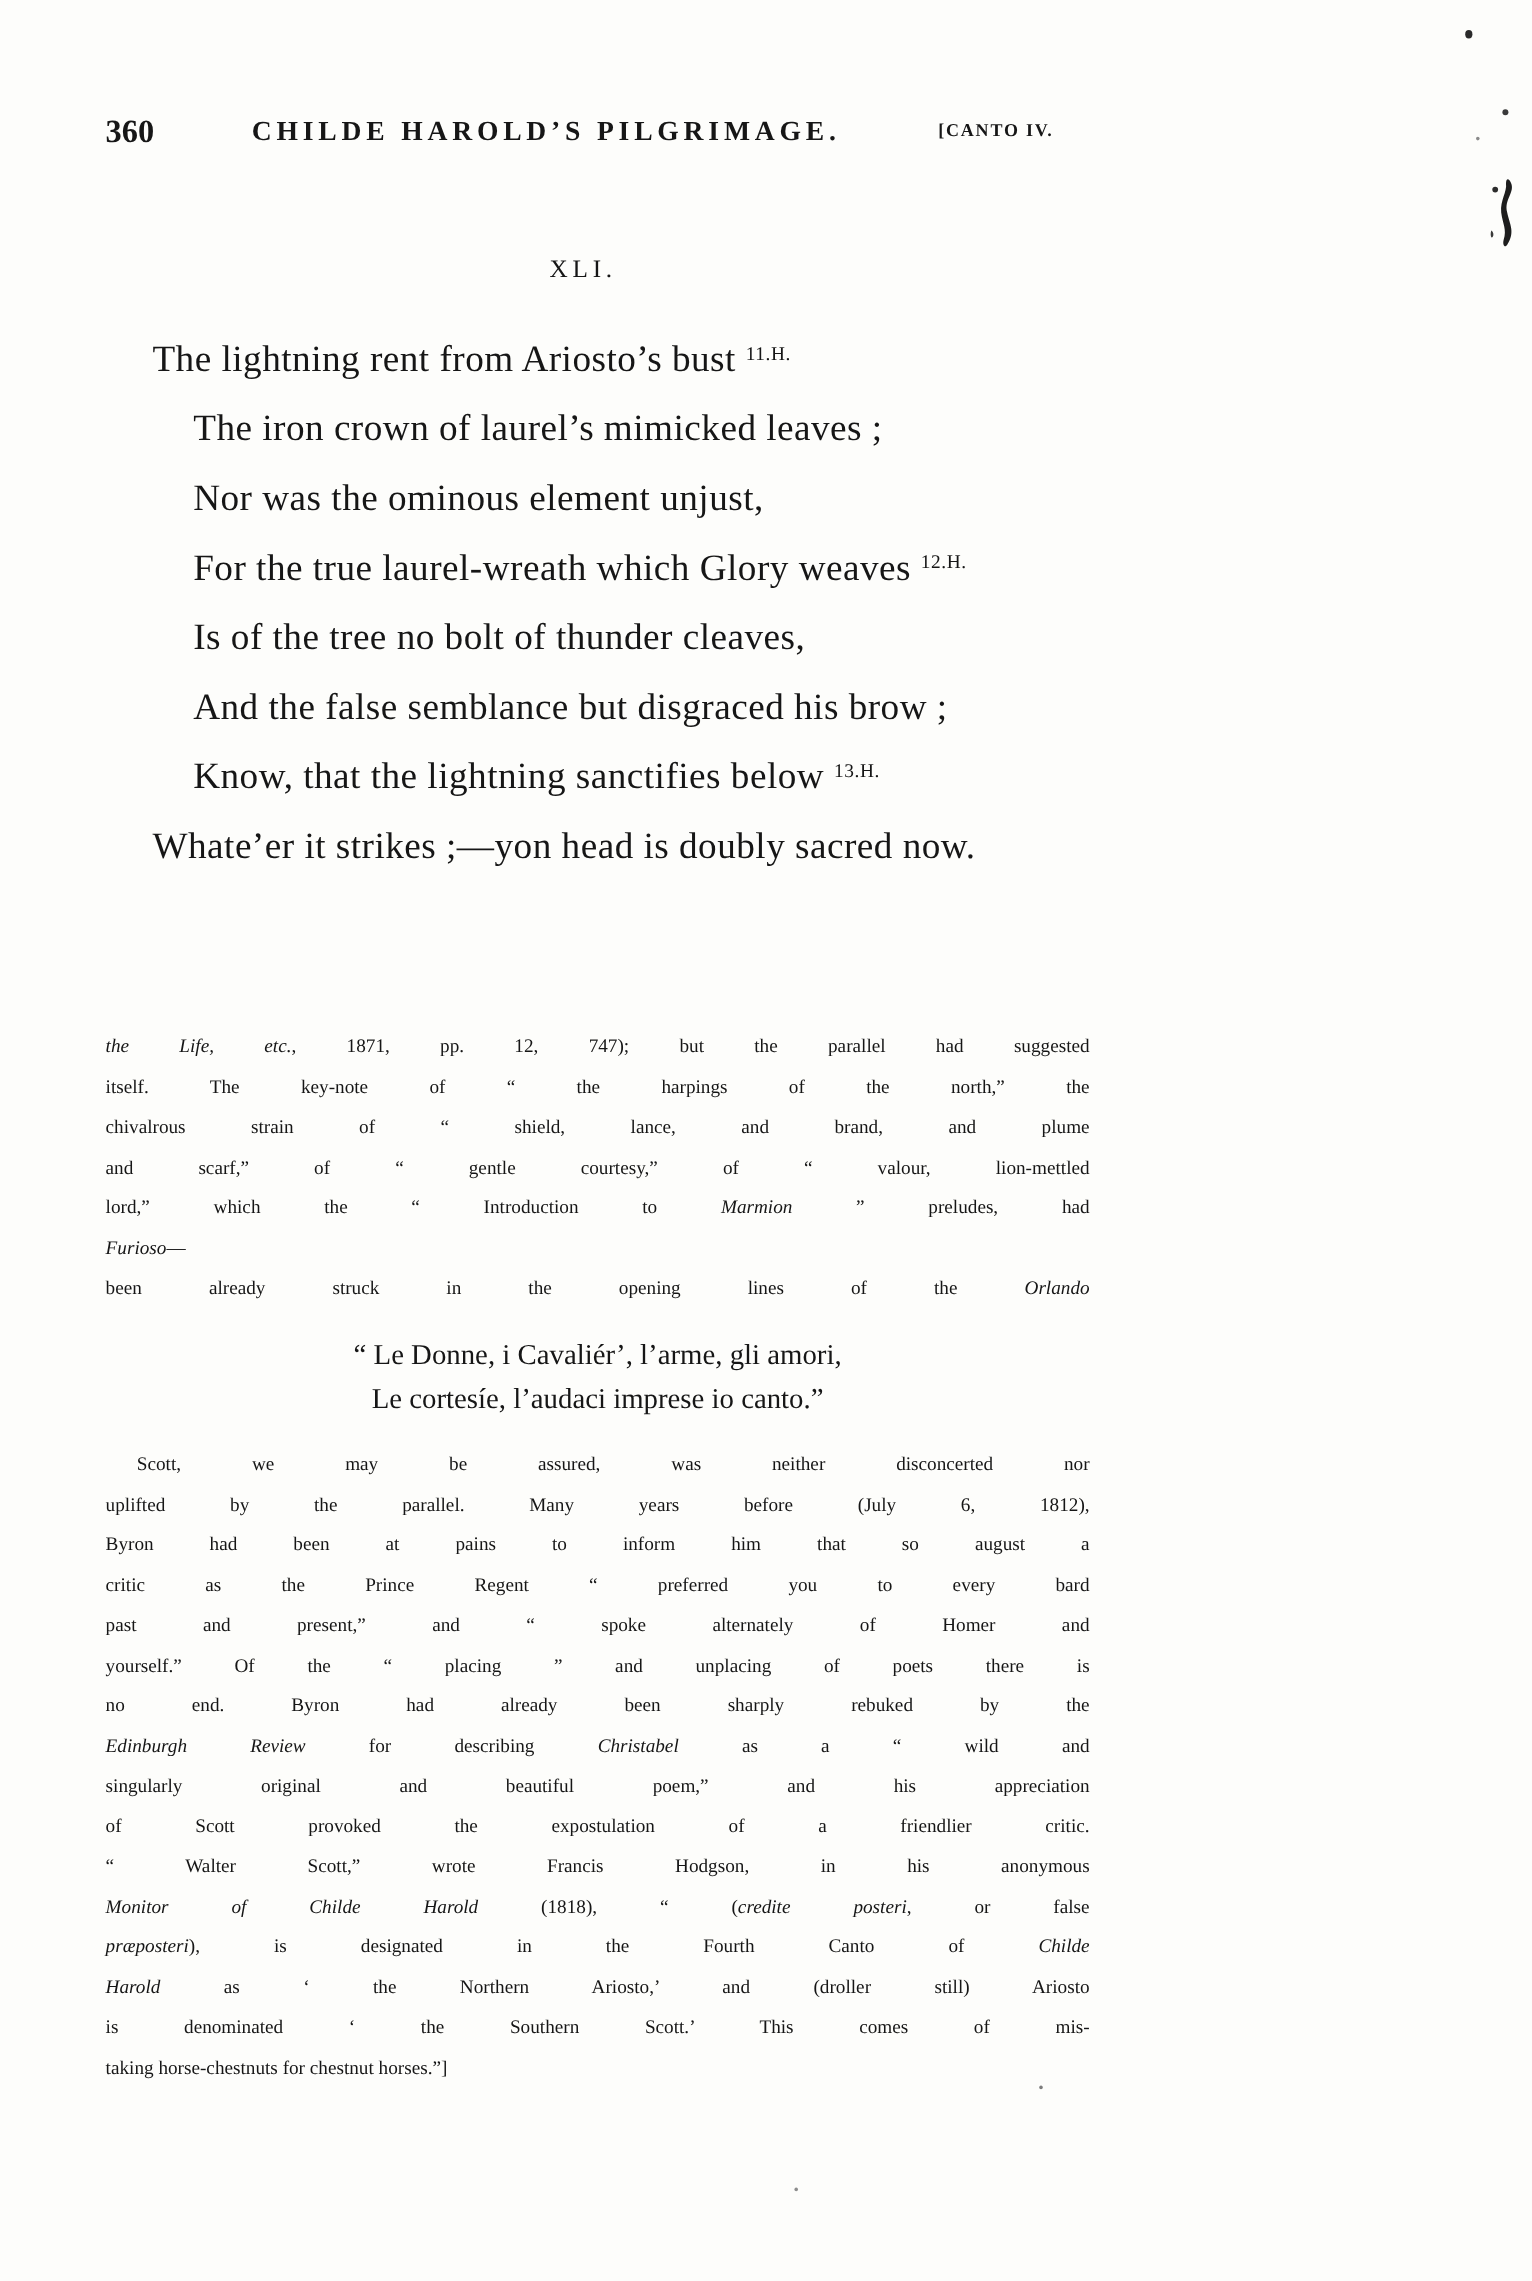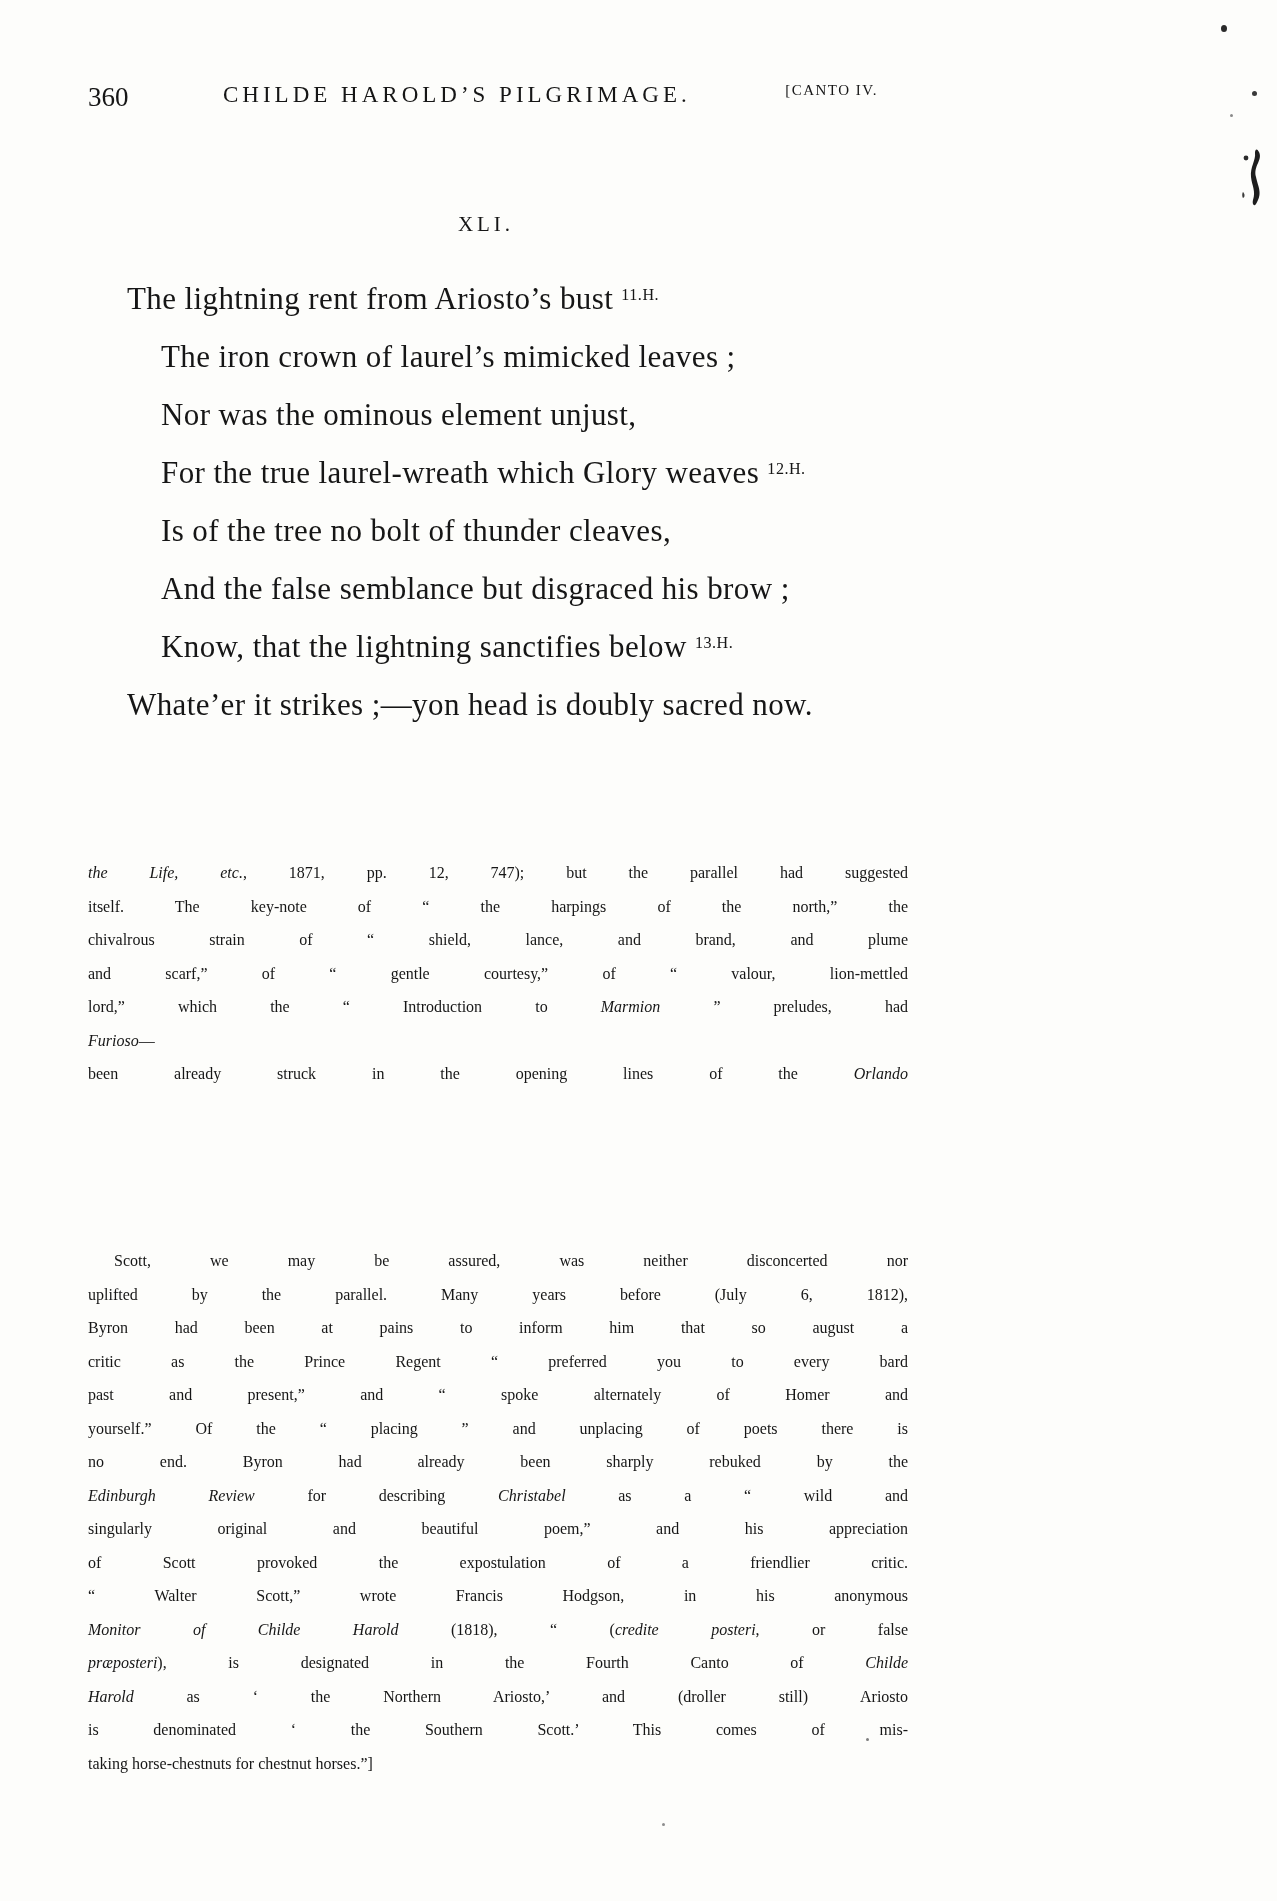--- a/index.html
+++ b/index.html
@@ -4,42 +4,42 @@
 <style>
   * { margin:0; padding:0; box-sizing:border-box; }
   html,body { background:#e9e9e9; }
   body { width:1277px; font-family:"Liberation Serif","DejaVu Serif",serif; }
   .page {
     position:relative; width:1277px; height:1901px;
     background:#fdfdfb; color:#161616; overflow:hidden;
   }
   
   .running-head {
-    position:absolute; top:82px; left:88px; width:790px;
-    display:flex; justify-content:space-between; align-items:flex-start;
+    position:absolute; top:94px; left:88px; width:790px;
+    display:flex; justify-content:space-between; align-items:center;font-weight:bold;
   }
   .page-num { font-size:27px; }
   .run-title { font-size:23px; letter-spacing:4px; }
   .canto { font-size:15px; letter-spacing:1.5px; }
   
   .stanza-number {
     position:absolute; top:212px; left:76px; width:820px;
     text-align:center; font-size:21px; letter-spacing:4px;
   }
   .poem { position:absolute; top:270px; left:127px; width:840px; }
   .pl { font-size:31px; line-height:58px; letter-spacing:0.4px; white-space:nowrap; }
   .pl.in { padding-left:34px; }
   sup { font-size:0.52em; vertical-align:0.58em; line-height:0; letter-spacing:0.5px; }
   
   .footnote-1 { position:absolute; top:856px; left:88px; width:820px; }
   .fquote { position:absolute; top:1112px; left:88px; width:820px; }
   .footnote-2 { position:absolute; top:1204px; left:88px; width:820px; }
   .fl { font-size:16px; line-height:33.5px; }
   .just { text-align:justify; text-align-last:justify; }
-  .ind1 { text-indent:26px;margin-top:40px; }
+  .ind1 { text-indent:26px; }
   .ql { font-size:24px; line-height:36px; text-align:center; }
   i { font-style:italic; }
   
   .speck { position:absolute; border-radius:50%; background:#2a2a2a; }
   .speck.s1 { left:1221px; top:25px;  width:6px; height:7px; }
   .speck.s2 { left:1252px; top:91px;  width:5px; height:5px; background:#3a3a3a; }
   .speck.s3 { left:1230px; top:114px; width:3px; height:3px; background:#8a8a8a; }
   .speck.s4 { left:866px;  top:1738px; width:3px; height:3px; background:#7d7d7d; }
   .speck.s5 { left:662px;  top:1823px; width:3px; height:3px; background:#8d8d8d; }
   .blot { position:absolute; left:1240px; top:146px; }
@@ -71,20 +71,24 @@
   <div class="footnote-1">
       <div class="fl just"><i>the Life, etc.</i><span>, 1871, pp. 12, 747); but the parallel had suggested</span></div>
       <div class="fl just"><span>itself.  The key-note of “ the harpings of the north,” the</span></div>
       <div class="fl just"><span>chivalrous strain of “ shield, lance, and brand, and plume</span></div>
       <div class="fl just"><span>and scarf,” of “ gentle courtesy,” of “ valour, lion-mettled</span></div>
       <div class="fl just"><span>lord,” which the “ Introduction to </span><i>Marmion</i><span> ” preludes, had</span></div>
       <div class="fl"><i>Furioso</i><span>—</span></div>
       <div class="fl just"><span>been already struck in the opening lines of the </span><i>Orlando</i></div>
     </div>
 
+  <div class="fquote">
+      <div class="ql"><span>“ Le Donne, i Cavaliér’, l’arme, gli amori,</span></div>
+      <div class="ql"><span>Le cortesíe, l’audaci imprese io canto.”</span></div>
+    </div>
 
   <div class="footnote-2">
       <div class="fl just ind1"><span>Scott, we may be assured, was neither disconcerted nor</span></div>
       <div class="fl just"><span>uplifted by the parallel.  Many years before (July 6, 1812),</span></div>
       <div class="fl just"><span>Byron had been at pains to inform him that so august a</span></div>
       <div class="fl just"><span>critic as the Prince Regent “ preferred you to every bard</span></div>
       <div class="fl just"><span>past and present,” and “ spoke alternately of Homer and</span></div>
       <div class="fl just"><span>yourself.”  Of the “ placing ” and unplacing of poets there is</span></div>
       <div class="fl just"><span>no end.  Byron had already been sharply rebuked by the</span></div>
       <div class="fl just"><i>Edinburgh Review</i><span> for describing </span><i>Christabel</i><span> as a “ wild and</span></div>

